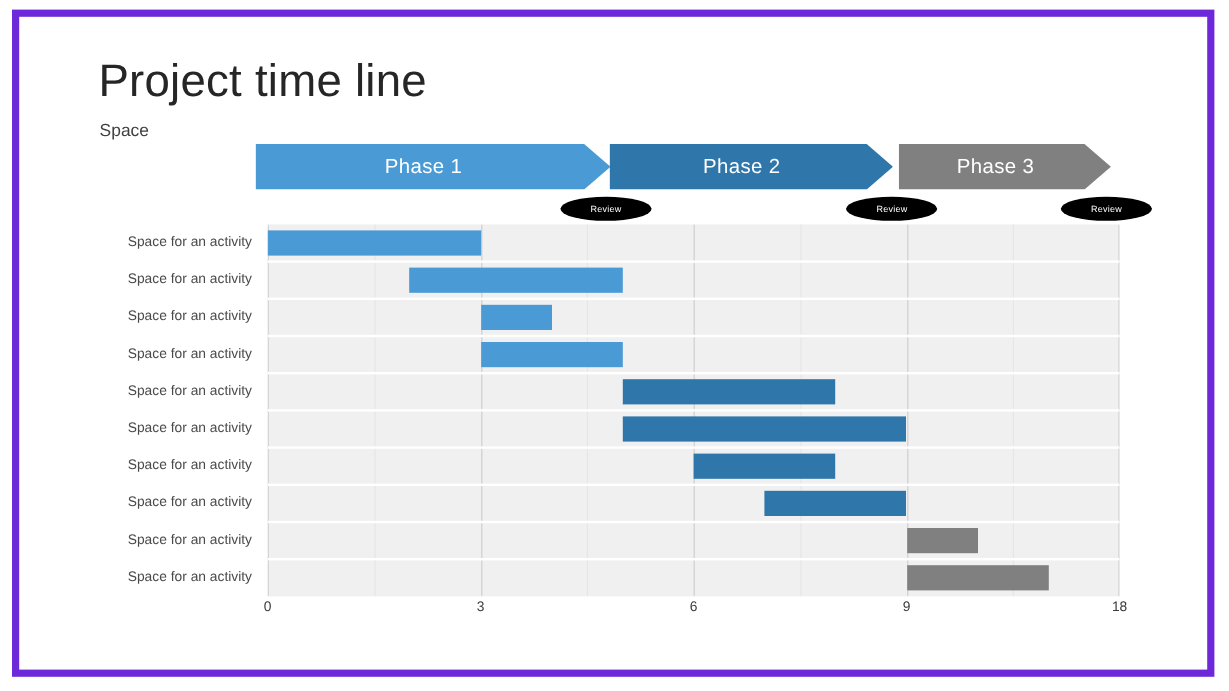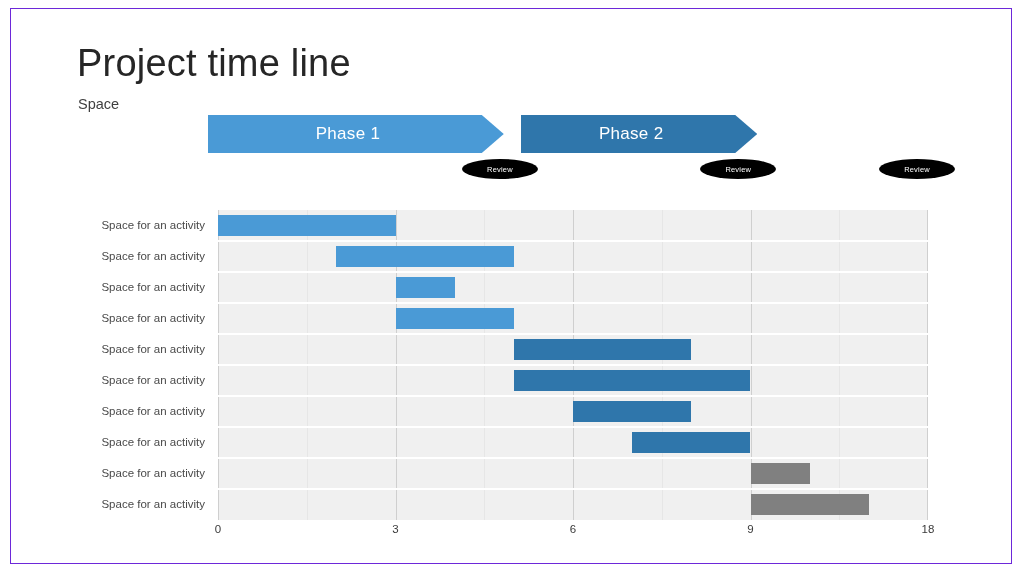--- a/index.html
+++ b/index.html
@@ -16,21 +16,21 @@
   }
 
   
   #slide {
     position: absolute;
     left: 10px;
     top: 8px;
     width: 1002px;
     height: 556px;
     background: #ffffff;
-    border: 1px solid #6d28d9;
+    border: 6px solid #6d28d9;
     box-sizing: border-box;
   }
 
   
   #page-title {
     position: absolute;
     left: 66px;
     top: 33px;
     font-size: 38px;
     font-weight: 300;
@@ -94,21 +94,21 @@
     font-size: 7.5px;
     letter-spacing: 0.2px;
     white-space: nowrap;
     text-align: right;
   }
 
   
   #gantt {
     position: absolute;
     left: 67px;
-    top: 192px;
+    top: 164px;
     width: 850px;
     height: 320px;
   }
   #gantt-labels {
     position: absolute;
     left: 0;
     top: 9px;
     width: 133px;
   }
   .row-label {
@@ -182,25 +182,31 @@
   <div id="page-title">Project time line</div>
   <div id="axis-unit-label">Space</div>
 
   <div id="phase-banner">
       <div class="phase-arrow" style="left: 0px; width: 295.917px;">
         <svg class="phase-shape" viewBox="0 0 295.9166666666667 38" preserveAspectRatio="none">
           <polygon points="0,0 273.9166666666667,0 295.9166666666667,19 273.9166666666667,38 0,38" fill="#4a9ad6"></polygon>
         </svg>
         <span class="phase-label">Phase 1</span>
       </div>
-      <div class="phase-arrow" style="left: 313px; width: 236.333px; text-align: center;">
+      <div class="phase-arrow" style="left: 295px; width: 236.333px; text-align: center;">
         <svg class="phase-shape" viewBox="0 0 236.33333333333331 38" preserveAspectRatio="none">
           <polygon points="0,0 214.33333333333331,0 236.33333333333331,19 214.33333333333331,38 0,38" fill="#2f76ab"></polygon>
         </svg>
         <span class="phase-label">Phase 2</span>
+      </div>
+      <div class="phase-arrow" style="left: 536.25px; width: 176.75px;">
+        <svg class="phase-shape" viewBox="0 0 176.75 38" preserveAspectRatio="none">
+          <polygon points="0,0 154.75,0 176.75,19 154.75,38 0,38" fill="#808080"></polygon>
+        </svg>
+        <span class="phase-label">Phase 3</span>
       </div>
       <div class="milestone" style="width: 76px; left: 253.958px; top: 44px;">
         <span class="milestone-label">Review</span>
       </div>
       <div class="milestone" style="width: 76px; left: 492.292px; top: 44px;">
         <span class="milestone-label">Review</span>
       </div>
       <div class="milestone" style="width: 76px; left: 671.042px; top: 44px;">
         <span class="milestone-label">Review</span>
       </div>

